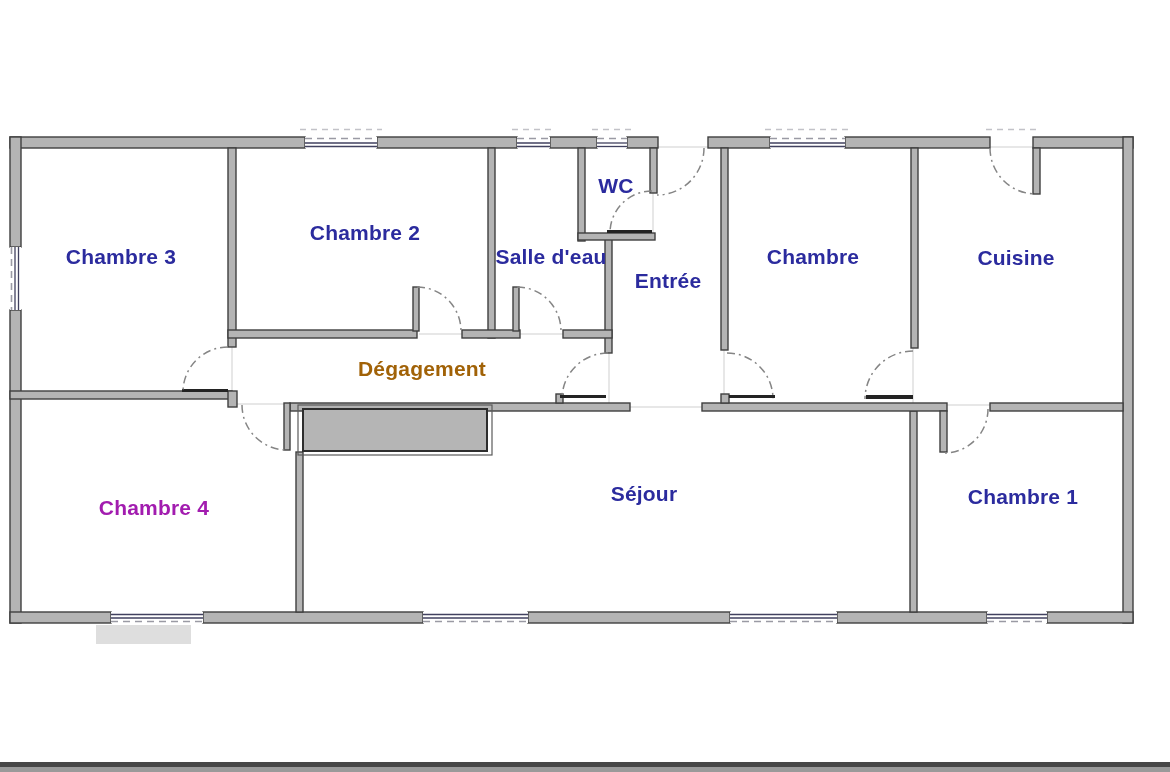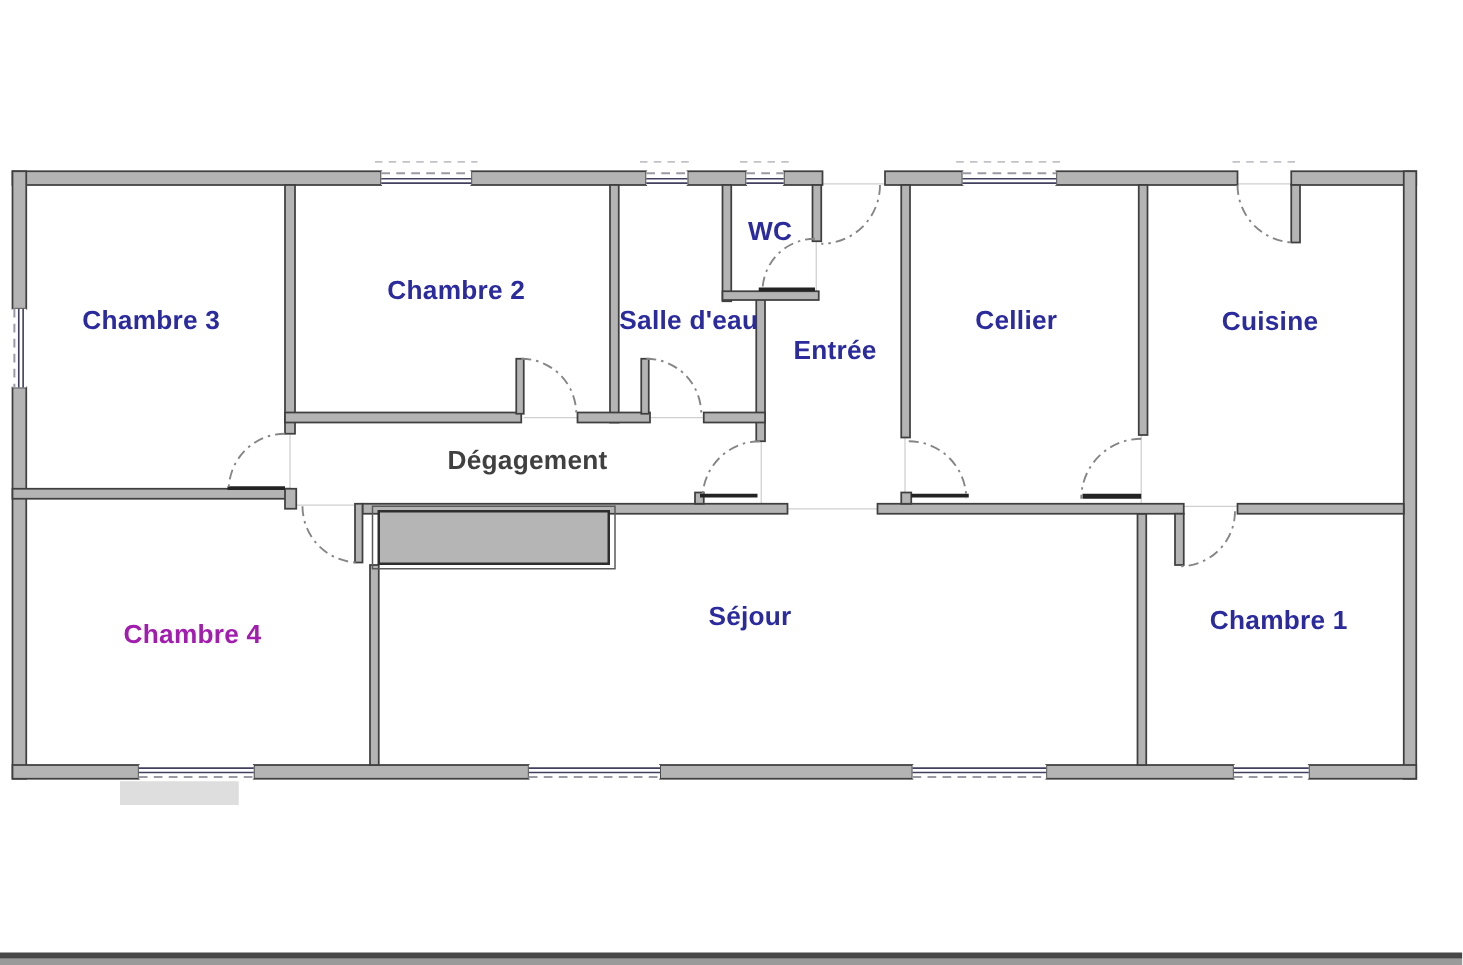--- a/index.html
+++ b/index.html
@@ -198,21 +198,21 @@
       <rect class="footer-light" x="0" y="767" width="1170" height="5"></rect>
     </g>
   </svg>
 
   <div class="labels-layer">
     <span class="room-label" style="left: 121px; top: 257px; color: rgb(43, 43, 158); text-align: right;">Chambre 3</span>
     <span class="room-label" style="left: 365px; top: 233px; color: rgb(43, 43, 158);">Chambre 2</span>
     <span class="room-label" style="left: 551px; top: 257px; color: rgb(43, 43, 158);">Salle d'eau</span>
     <span class="room-label" style="left: 616px; top: 186px; color: rgb(43, 43, 158);">WC</span>
     <span class="room-label" style="left: 668px; top: 281px; color: rgb(43, 43, 158);">Entrée</span>
-    <span class="room-label" style="left: 813px; top: 257px; color: rgb(43, 43, 158);">Cellier</span>
+    <span class="room-label" style="left: 813px; top: 257px; color: rgb(43, 43, 158);">Chambre</span>
     <span class="room-label" style="left: 1016px; top: 258px; color: rgb(43, 43, 158);">Cuisine</span>
-    <span class="room-label" style="left: 422px; top: 369px; color: #404040; text-align: center;">Dégagement</span>
+    <span class="room-label" style="left: 422px; top: 369px; color: #a16207; text-align: center;">Dégagement</span>
     <span class="room-label" style="left: 154px; top: 508px; color: #a21caf;">Chambre 4</span>
-    <span class="room-label" style="left: 600px; top: 494px; color: rgb(43, 43, 158);">Séjour</span>
+    <span class="room-label" style="left: 644px; top: 494px; color: rgb(43, 43, 158);">Séjour</span>
     <span class="room-label" style="left: 1023px; top: 497px; color: rgb(43, 43, 158);">Chambre 1</span>
   </div>
 
 </div>
 
 </body></html>

